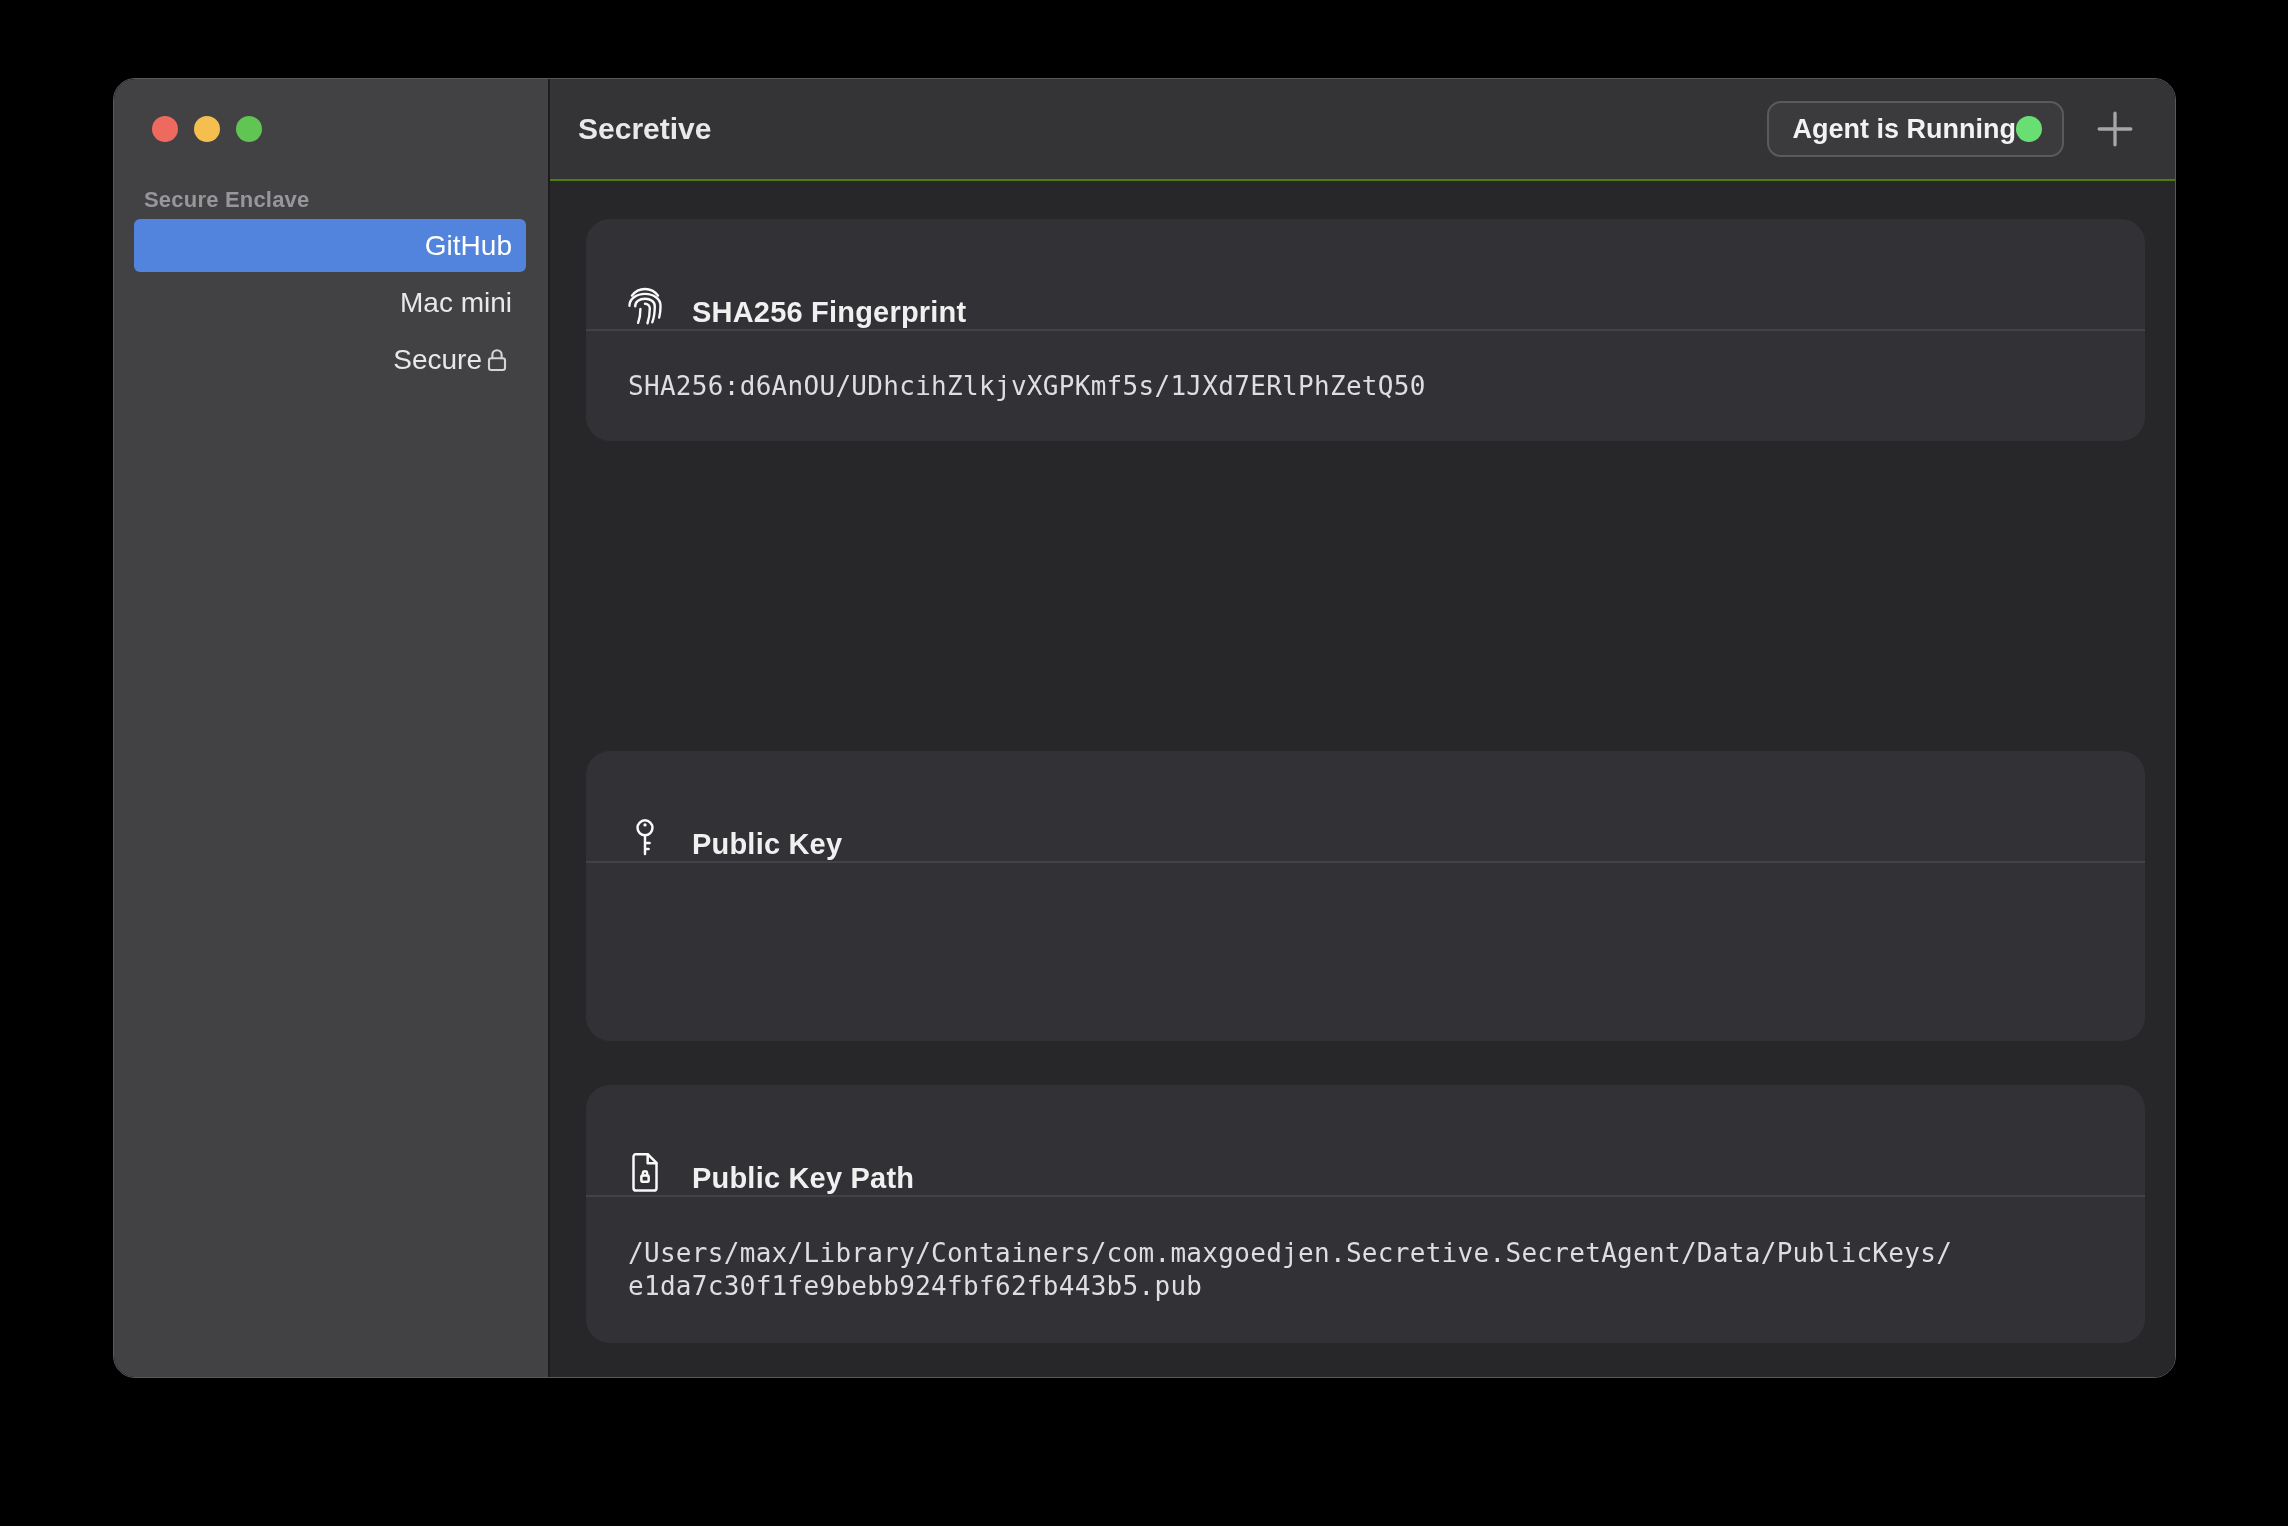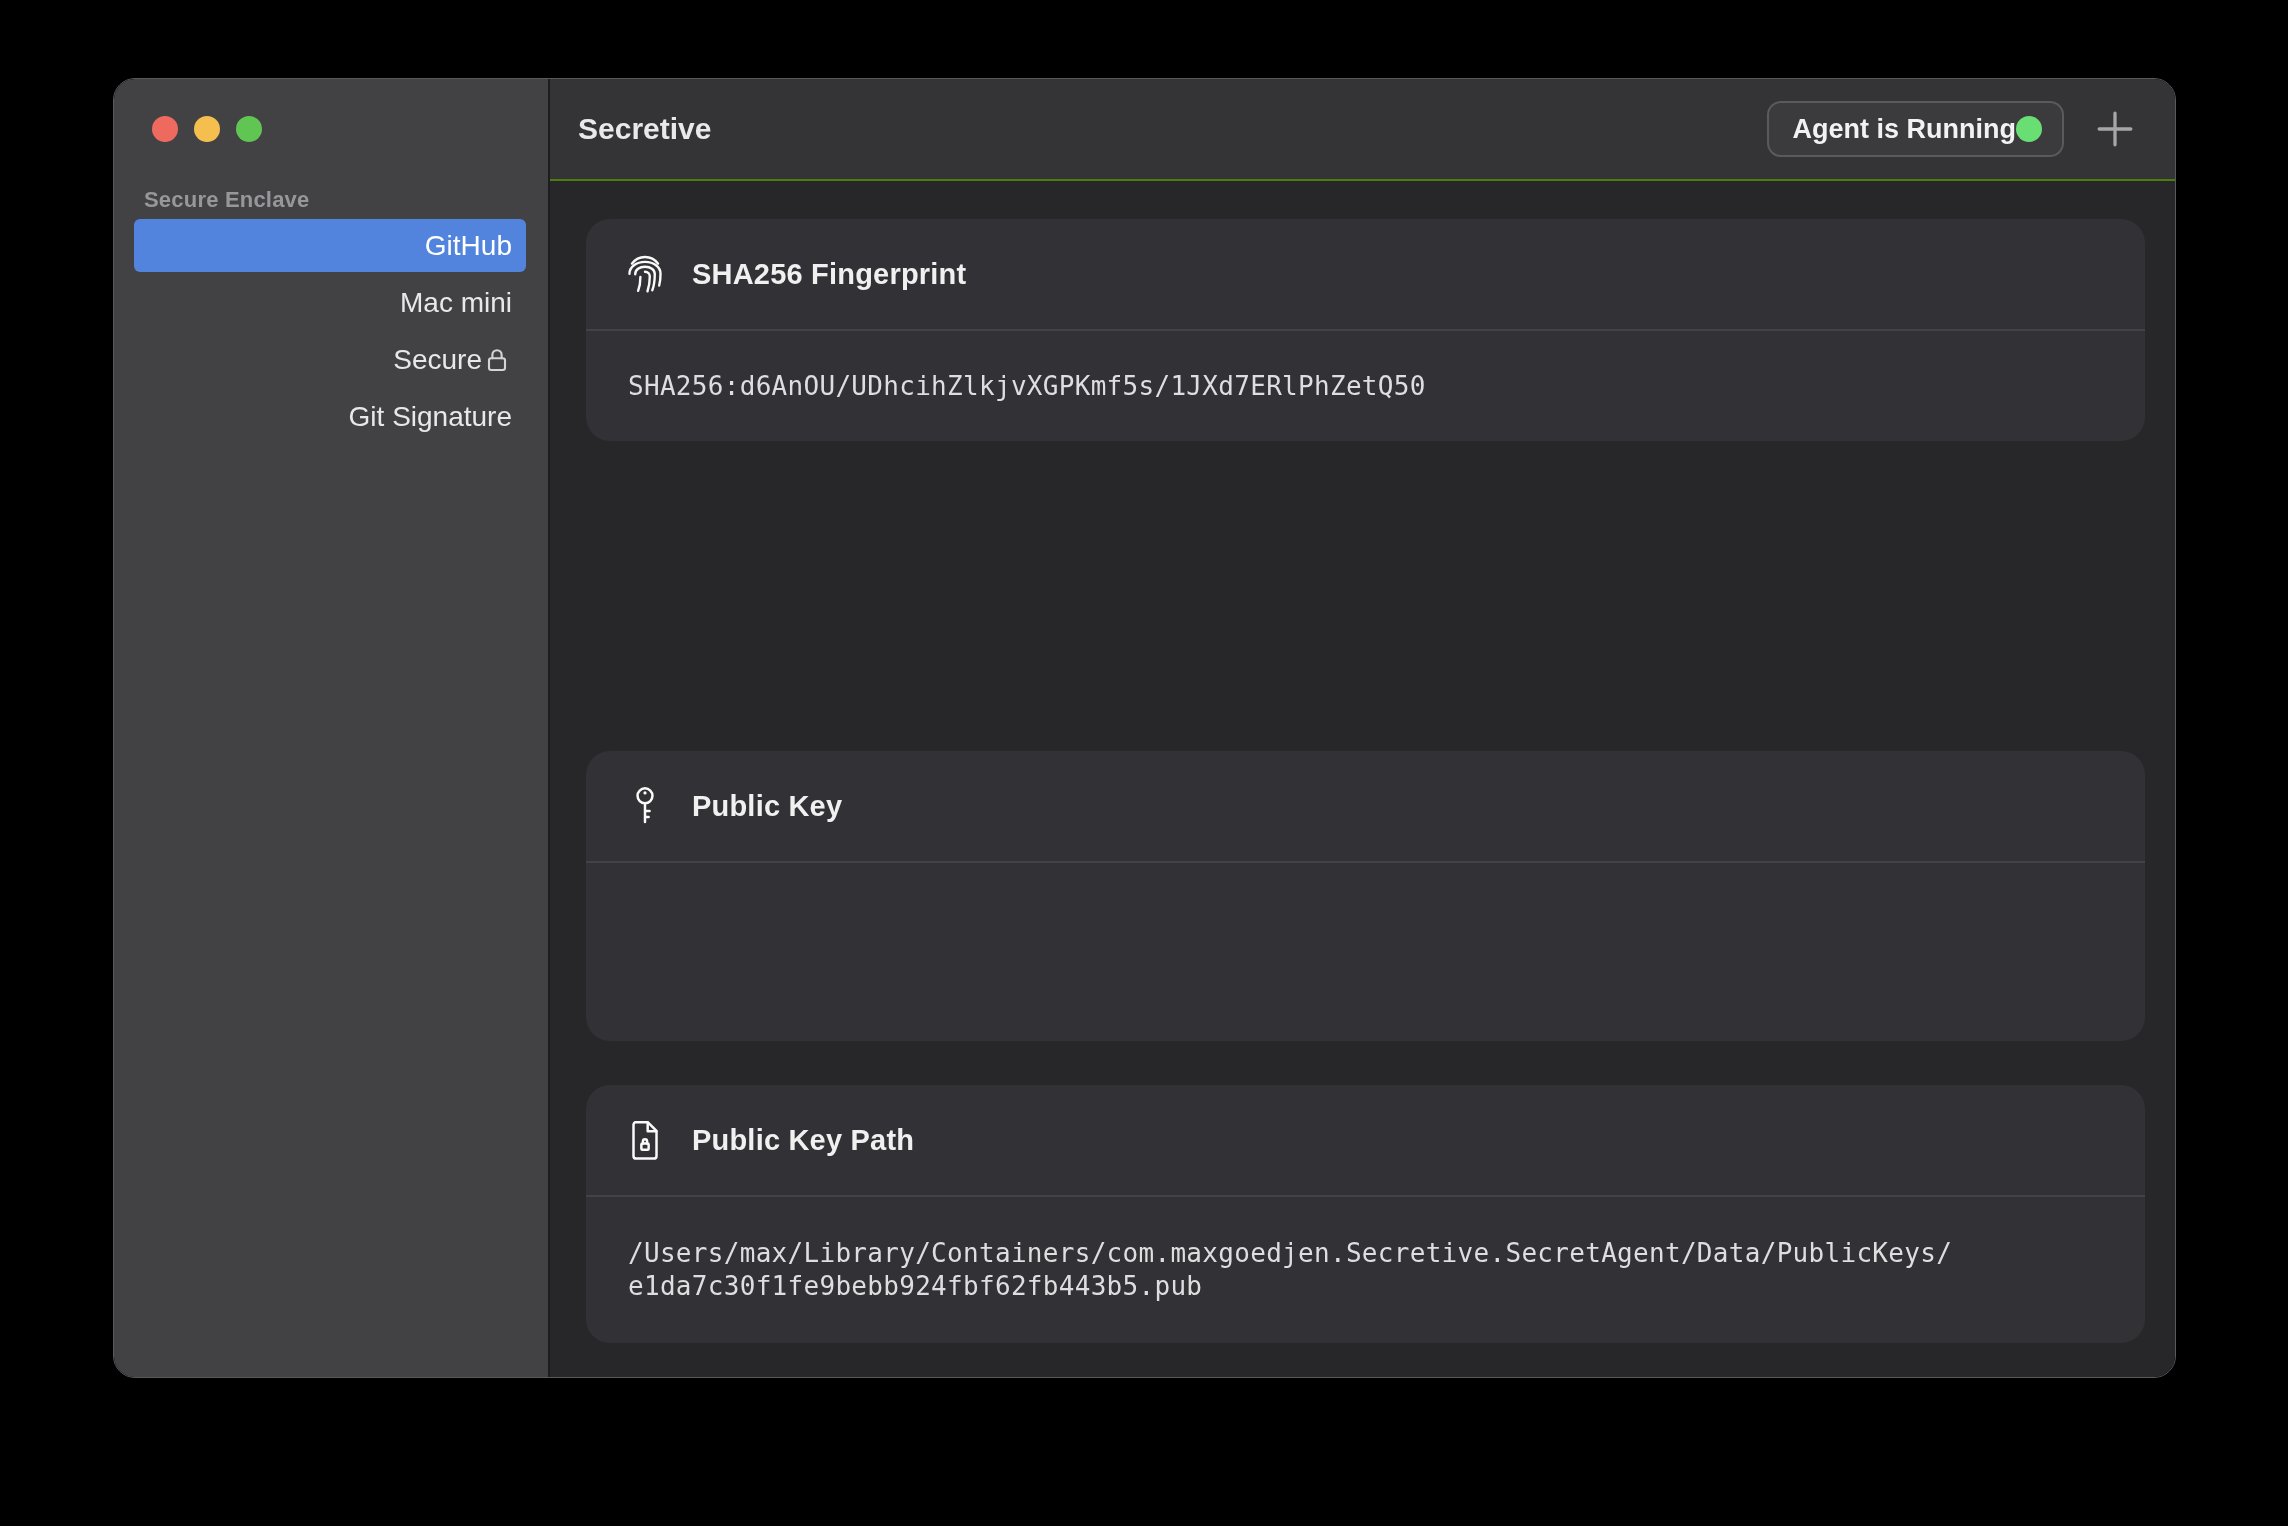--- a/index.html
+++ b/index.html
@@ -46,21 +46,21 @@
 
   .content { position: absolute; top: 102px; left: 0; right: 0; bottom: 0; }
 
   .card { position: absolute; left: 36px; width: 1559px; background: #323236;
     border-radius: 24px; overflow: hidden; }
   .card-1 { top: 38px;  height: 222px; }
   .card-2 { top: 304px; height: 222px; }
   .card-3 { top: 570px; height: 290px; }
   .card-4 { top: 904px; height: 258px; }
 
-  .card-header { height: 112px; display: flex; align-items: center;
+  .card-header { height: 112px; display: flex; align-items: flex-end;
     padding-left: 36px; border-bottom: 2px solid rgba(255,255,255,0.085); }
   .card-icon { width: 46px; height: 46px; flex: 0 0 auto; margin-right: 24px; }
   .card-title { font-size: 29px; font-weight: bold; color: #f0f0f1; letter-spacing: 0.2px; }
 
   .card-value { position: absolute; top: 112px; left: 0; right: 0; bottom: 0;
     display: flex; align-items: center; padding: 0 40px 0 42px;
     font-family: "DejaVu Sans Mono", "Liberation Mono", monospace;
     font-size: 26px; letter-spacing: 0.3px; line-height: 33px; color: #dedee0; }
   .card-value .mono { overflow-wrap: break-word; word-wrap: break-word; width: 100%; }
 
@@ -86,23 +86,20 @@
       </div>
       <div class="side-item">
         <span>Mac mini</span>
       </div>
       <div class="side-item">
         <span>Secure</span>
         <svg class="lock icon" viewBox="0 0 24 24" fill="none" stroke="#d4d4d6" stroke-width="1.7" stroke-linecap="round">
           <rect x="5.6" y="10.6" width="12.8" height="9.4" rx="1.8"></rect>
           <path d="M8.3,10.6 V7.9 a3.7,3.7 0 0 1 7.4,0 V10.6"></path>
         </svg>
-      </div>
-      <div class="side-item">
-        <span>Git Signature</span>
       </div>
     </div>
   </div>
 
   <div class="main">
 
     <div class="titlebar">
       <div class="win-title">Secretive</div>
       <div class="tb-spacer"></div>
       <div class="agent-btn">

